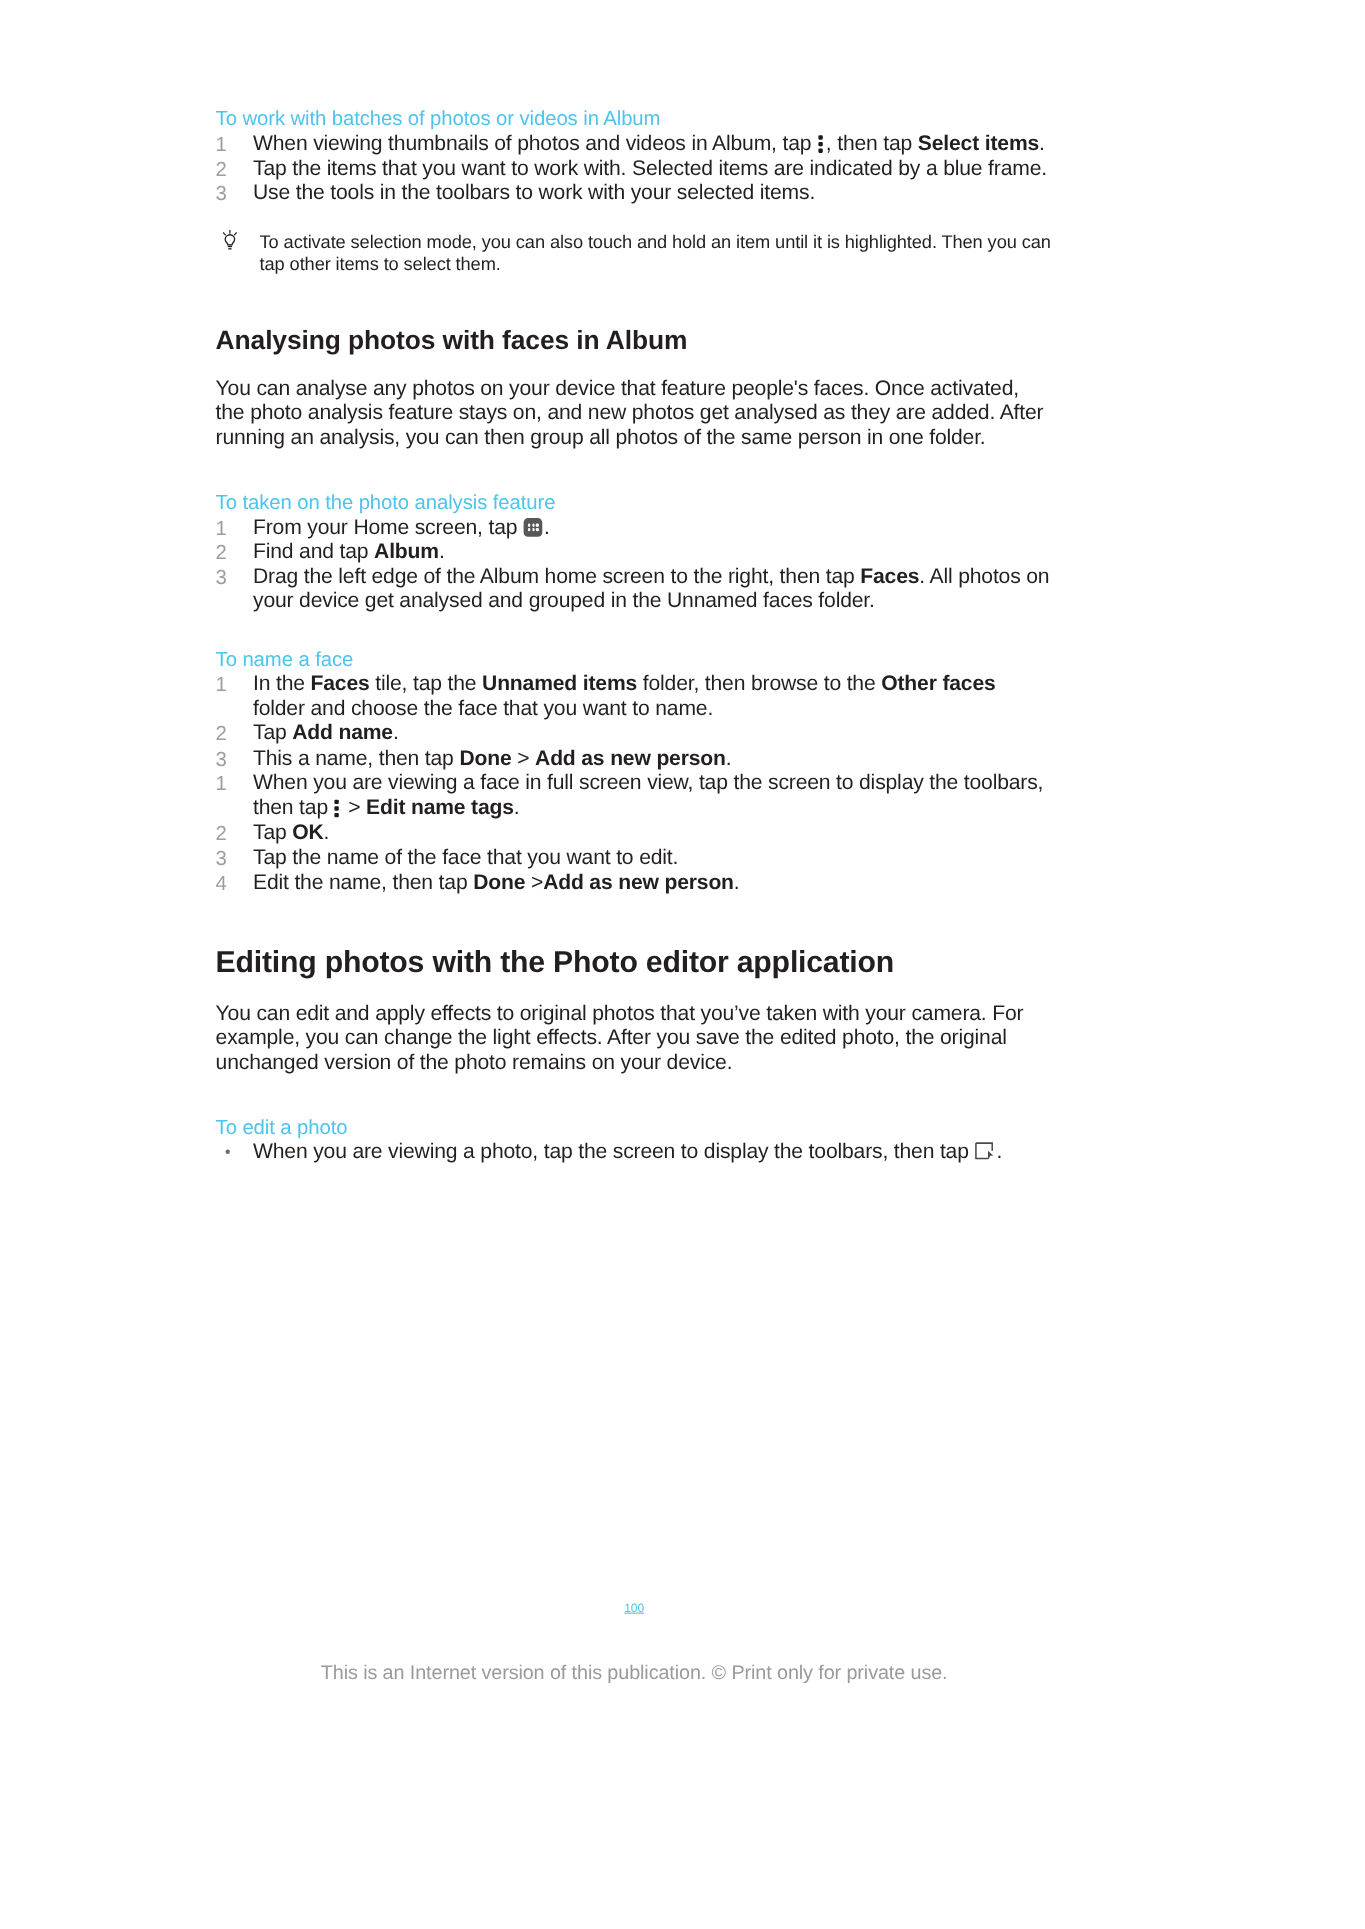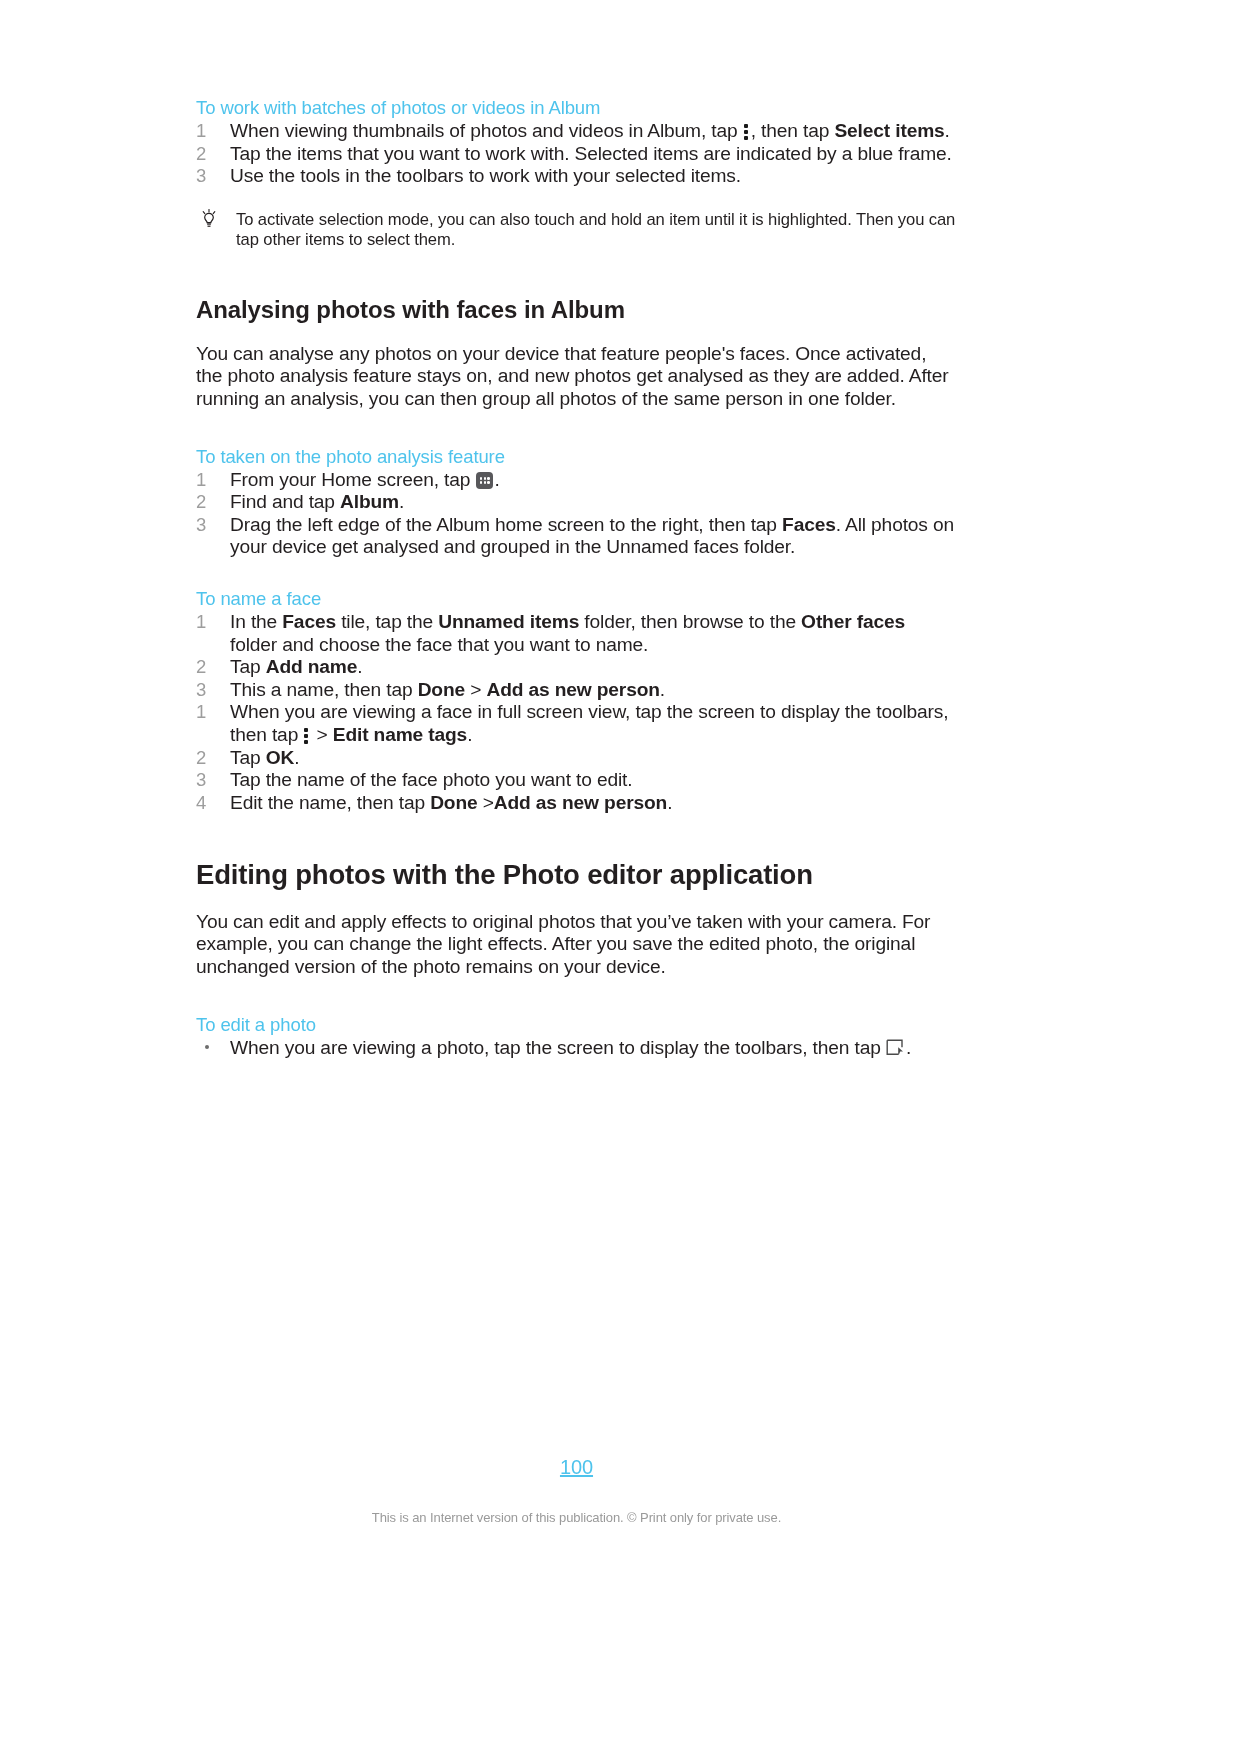--- a/index.html
+++ b/index.html
@@ -179,32 +179,32 @@
   .mt34 { margin-top: 34px; }
   .mt44 { margin-top: 44px; }
 
   
   .page-number {
     position: absolute;
     left: 0;
     right: 0;
     top: 1456px;
     text-align: center;
-    font-size: 20px;
+    font-size: 11px;
     color: #4ec3ec;
     letter-spacing: -0.1px;
     text-decoration: underline;
   }
   .footer-note {
     position: absolute;
     left: 0;
     right: 0;
     top: 1510px;
     text-align: center;
-    font-size: 13px;
+    font-size: 18px;
     color: #9a9a9a;
     letter-spacing: -0.1px;
   }
 </style>
 </head>
 <body>
 
 <div class="page">
   <div class="content">
 
@@ -283,21 +283,21 @@
       <li>
         <span class="num">1</span>
         <span>When you are viewing a face in full screen view, tap the screen to display the toolbars, then tap </span><span class="icon-kebab inline-icon"><i></i><i></i><i></i></span><span> &gt; </span><b>Edit name tags</b><span>.</span>
       </li>
       <li>
         <span class="num">2</span>
         <span>Tap </span><b>OK</b><span>.</span>
       </li>
       <li>
         <span class="num">3</span>
-        <span>Tap the name of the face photo you want to edit.</span>
+        <span>Tap the name of the face that you want to edit.</span>
       </li>
       <li>
         <span class="num">4</span>
         <span>Edit the name, then tap </span><b>Done</b><span> &gt;</span><b>Add as new person</b><span>.</span>
       </li>
     </ol>
 
     <h1 class="h1 mt44">Editing photos with the Photo editor application</h1>
     <p class="para mt18">You can edit and apply effects to original photos that you’ve taken with your camera. For example, you can change the light effects. After you save the edited photo, the original unchanged version of the photo remains on your device.</p>
 

